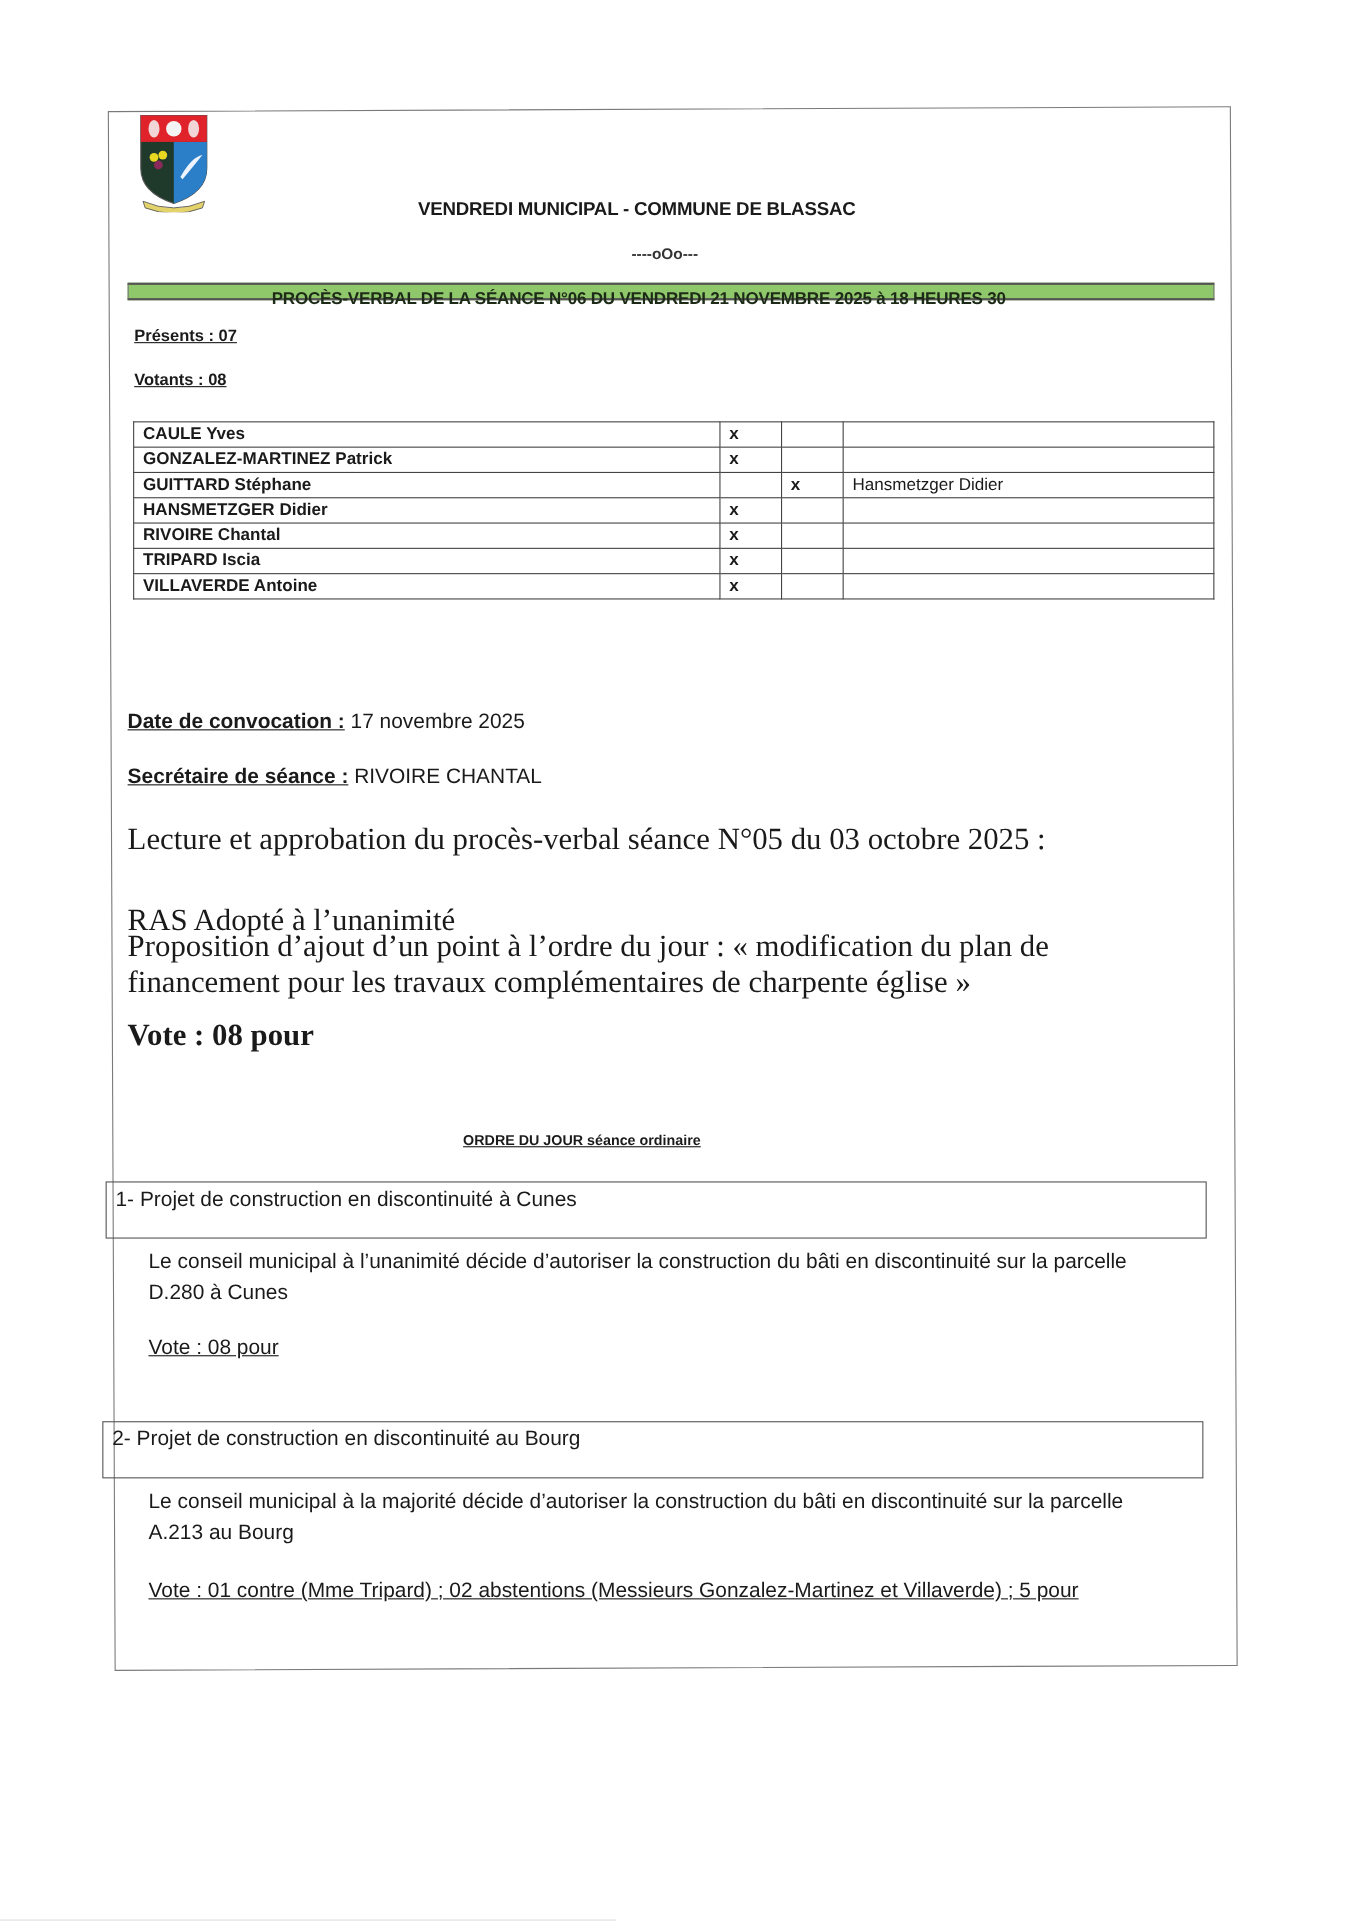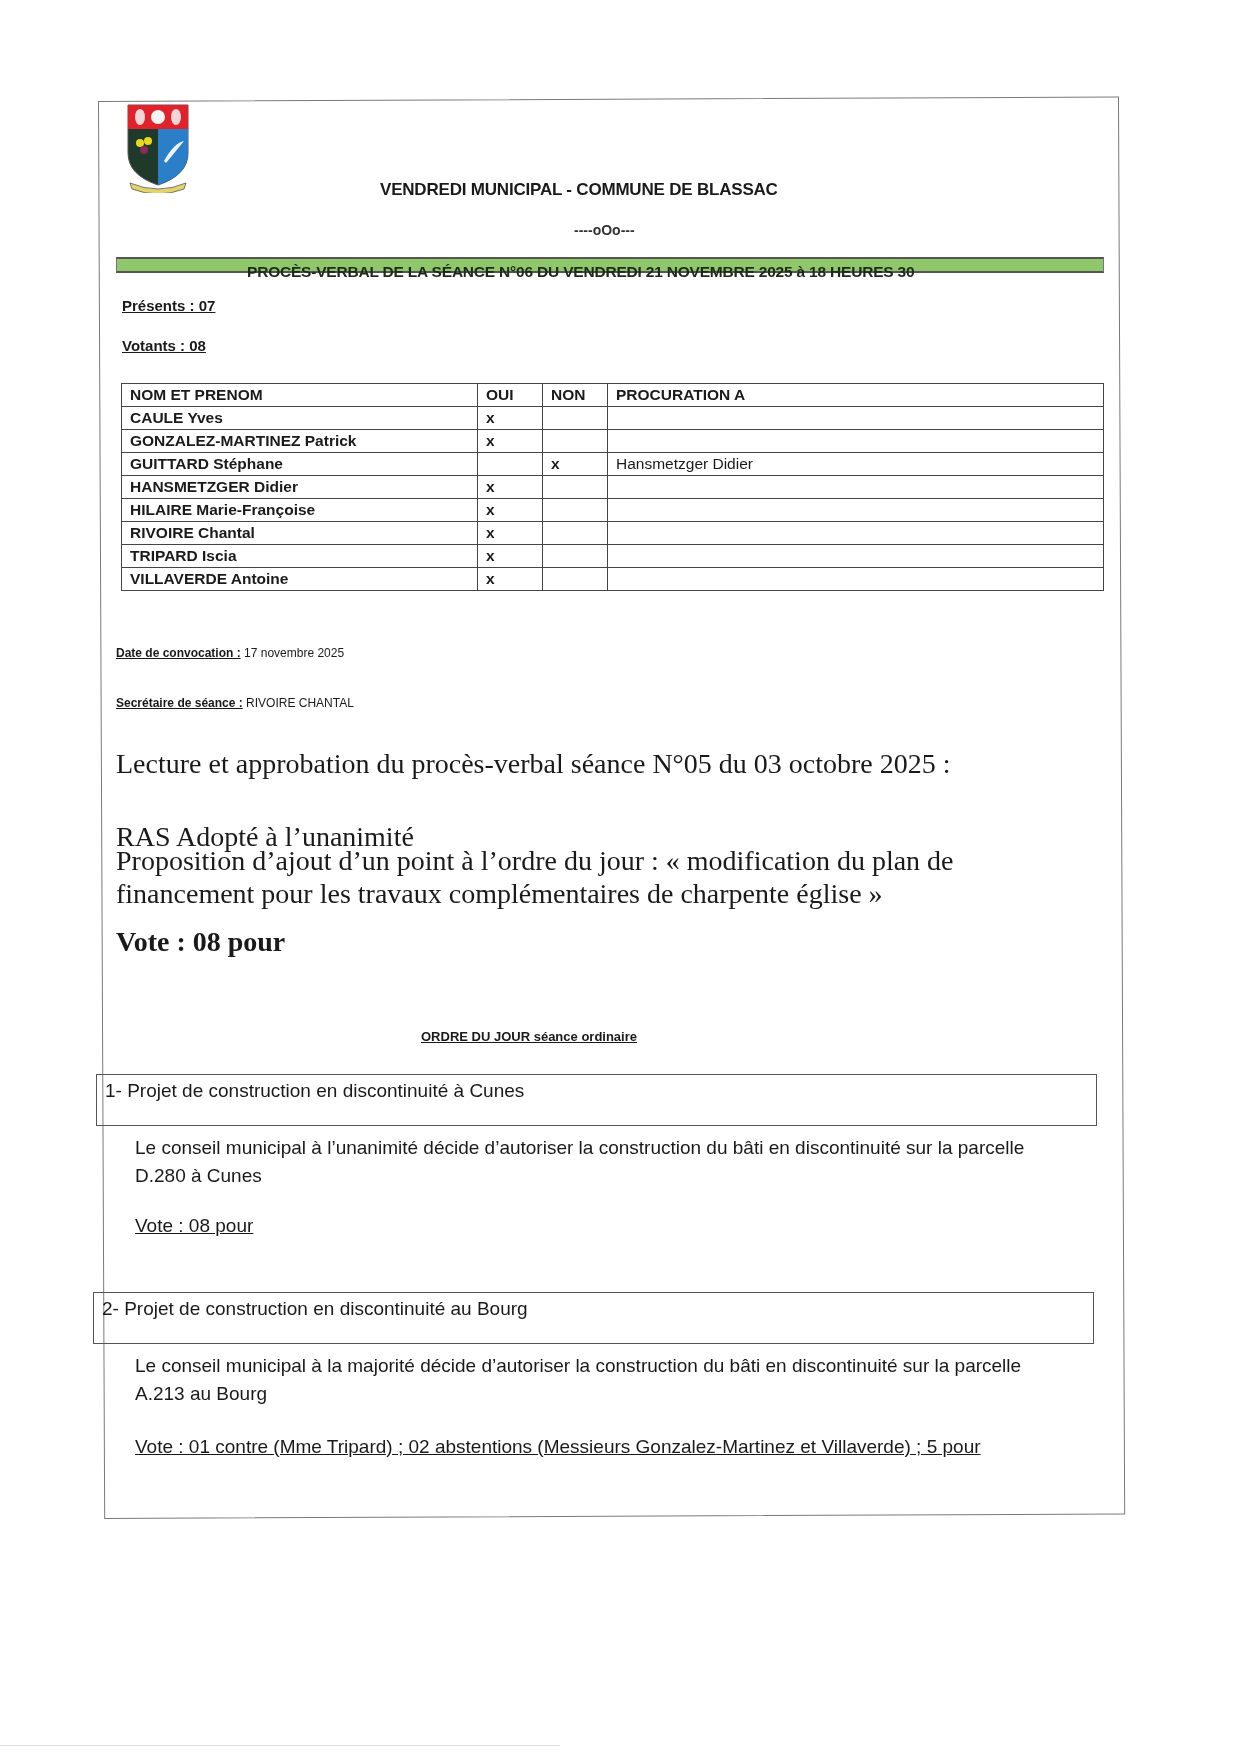--- a/index.html
+++ b/index.html
@@ -11,21 +11,21 @@
   .banner { position:absolute; left:116px; top:257px; width:988px; height:16px; background:#8fc86a; border-top:2px solid #555; border-bottom:2px solid #555; border-left:1px solid #777; border-right:1px solid #777; box-sizing:border-box; }
   .banner span { position:absolute; left:130px; top:4px; font-weight:bold; font-size:15.5px; color:#1e2a18; letter-spacing:-0.2px; }
   .lbl { position:absolute; font-size:15px; font-weight:bold; }
   .u { text-decoration:underline; }
   table.att { position:absolute; left:121px; top:383px; width:983px; border-collapse:collapse; font-size:15.5px; font-weight:bold; }
   table.att td { border:1.5px solid #444; height:22px; padding:0 8px; }
   table.att td.c-name { width:339px; }
   table.att td.c-oui { width:48px; }
   table.att td.c-non { width:48px; }
   table.att td.proc { font-weight:normal; }
-  .small { position:absolute; font-size:12px; }
+  .small { position:absolute; font-size:19px; }
   .small .k { font-weight:bold; text-decoration:underline; }
   .serif { position:absolute; left:116px; font-family:"Liberation Serif", serif; font-size:28px; color:#1a1a1a; }
   .vote-bold { font-weight:bold; }
   .agenda-title { position:absolute; left:421px; top:1029px; font-weight:bold; font-size:13px; text-decoration:underline; }
   .item-box { position:absolute; width:1001px; height:52px; border:1.5px solid #555; box-sizing:border-box; }
   .item-box span { position:absolute; left:8px; top:5px; font-size:19px; }
   .body-text { position:absolute; left:135px; font-size:19px; line-height:28px; width:930px; }
   .vote-line { position:absolute; left:135px; font-size:19px; text-decoration:underline; line-height:30px; width:860px; }
   .bottom-line { position:absolute; left:0; top:1745px; width:560px; height:1px; background:#ddd; }
 </style>
@@ -53,52 +53,40 @@
 
 <div class="banner">
   <span>PROCÈS-VERBAL DE LA SÉANCE N°06 DU VENDREDI 21 NOVEMBRE 2025 à 18 HEURES 30</span>
 </div>
 
 <div class="lbl u" style="left:122px; top:297px;">Présents : 07</div>
 <div class="lbl u" style="left:122px; top:337px;">Votants : 08</div>
 
 <table class="att">
   <tbody>
-      <tr>
-    <td class="c-name">NOM ET PRENOM</td>
-    <td class="c-oui">OUI</td>
-    <td class="c-non">NON</td>
-    <td>PROCURATION A</td>
-  </tr>
   <tr>
     <td>CAULE Yves</td>
     <td>x</td>
     <td></td>
     <td class="proc"></td>
   </tr>
   <tr>
     <td>GONZALEZ-MARTINEZ Patrick</td>
     <td>x</td>
     <td></td>
     <td class="proc"></td>
   </tr>
   <tr>
     <td>GUITTARD Stéphane</td>
     <td></td>
     <td>x</td>
     <td class="proc">Hansmetzger Didier</td>
   </tr>
   <tr>
     <td>HANSMETZGER Didier</td>
-    <td>x</td>
-    <td></td>
-    <td class="proc"></td>
-  </tr>
-  <tr>
-    <td>HILAIRE Marie-Françoise</td>
     <td>x</td>
     <td></td>
     <td class="proc"></td>
   </tr>
   <tr>
     <td>RIVOIRE Chantal</td>
     <td>x</td>
     <td></td>
     <td class="proc"></td>
   </tr>

